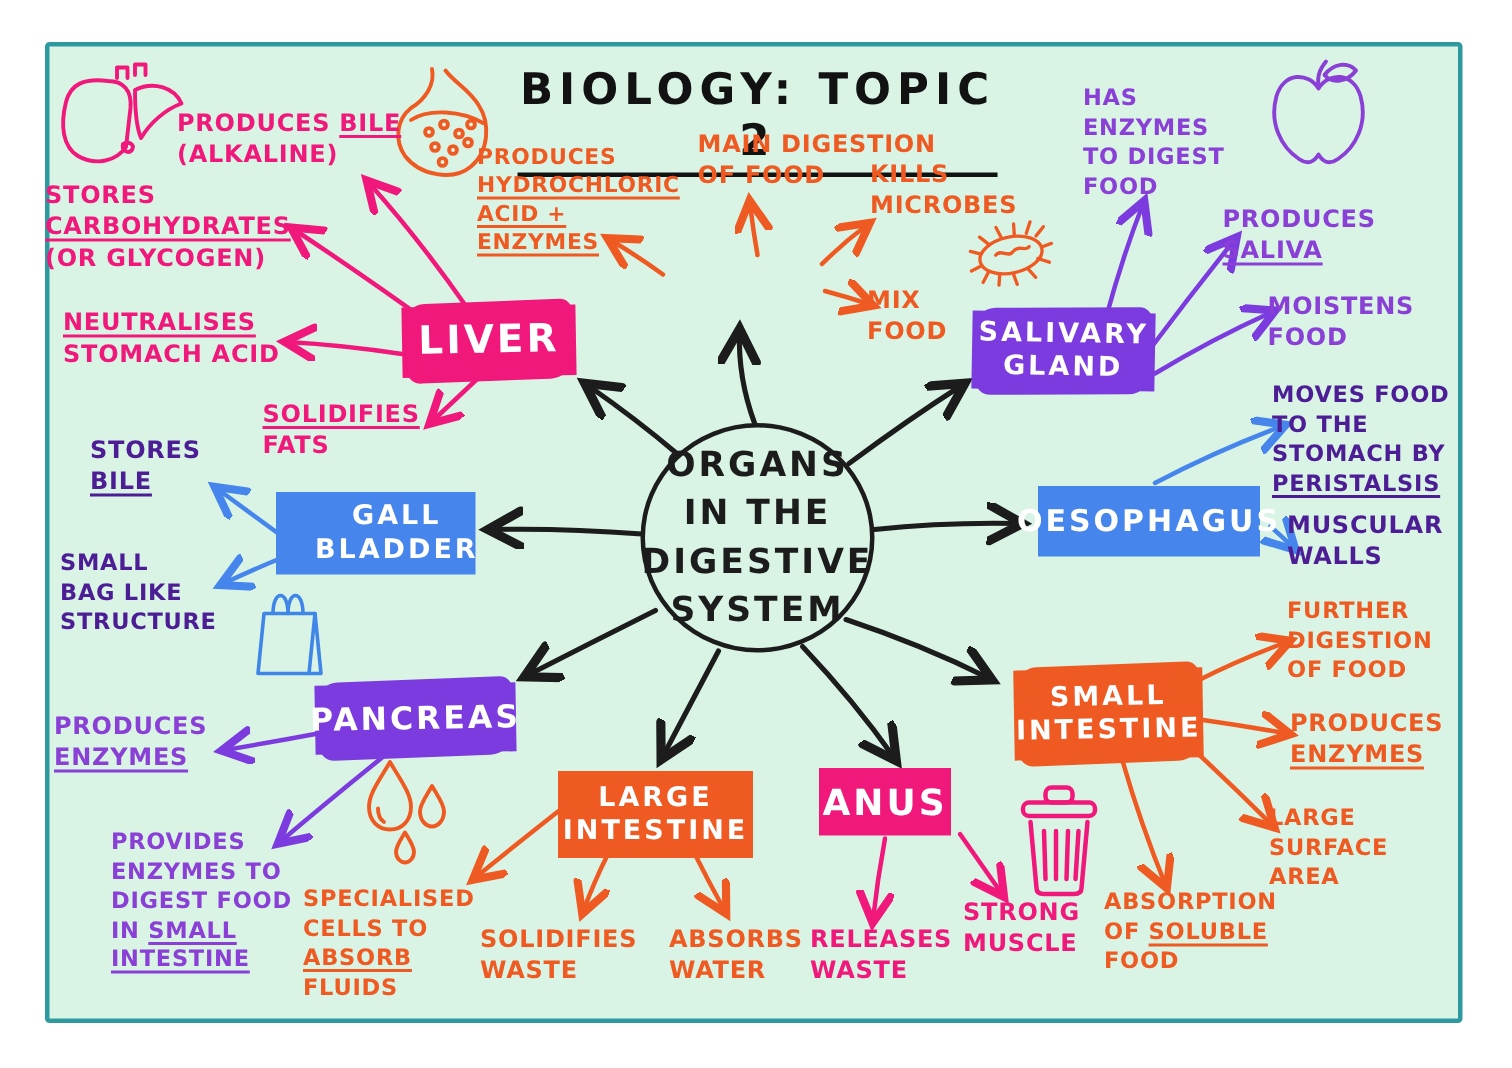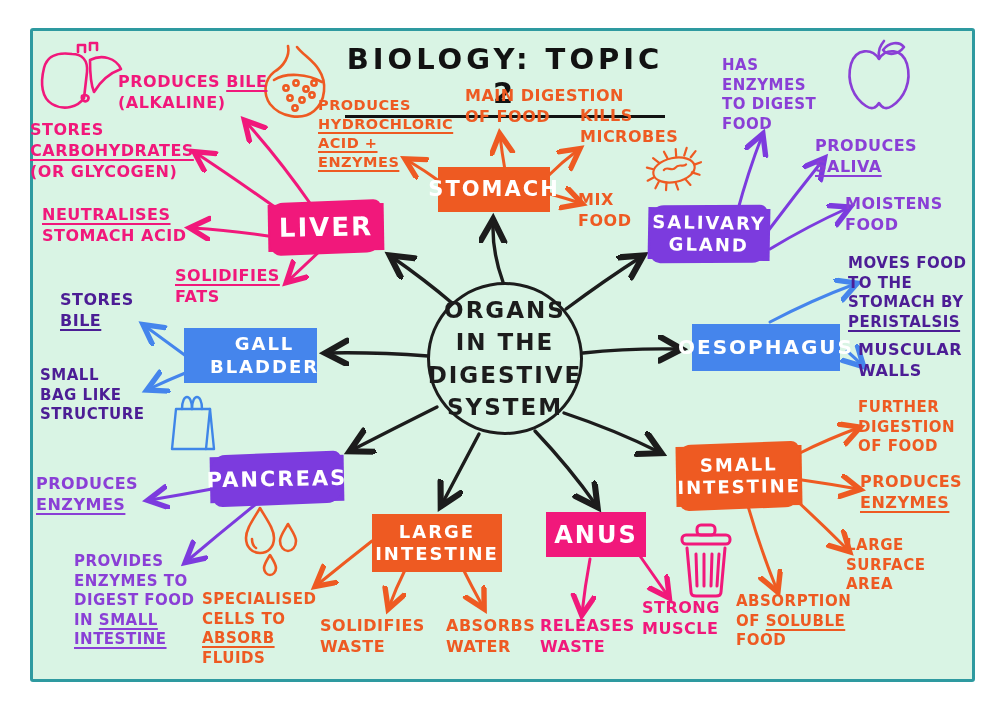--- a/index.html
+++ b/index.html
@@ -171,27 +171,26 @@
   </svg>
 
   <div class="title">BIOLOGY: TOPIC 2</div>
 
   <div class="center-circle">ORGANS
 IN THE
 DIGESTIVE
 SYSTEM</div>
 
   <div class="pill pink" style="left:268px;top:204px;width:116px;height:47px;font-size:26px;transform:rotate(-1deg);">LIVER</div>
-  <div class="pill orange" style="left:438px;top:167px;width:112px;height:45px;font-size:21px;">STOMACH</div>
   <div class="pill purple" style="left:648px;top:208px;width:122px;height:52px;font-size:18px;transform:rotate(1deg);">SALIVARY
 GLAND</div>
   <div class="pill blue" style="left:692px;top:324px;width:148px;height:47px;font-size:20px;">OESOPHAGUS</div>
   <div class="pill orange" style="left:676px;top:446px;width:126px;height:60px;font-size:18px;transform:rotate(-1deg);">SMALL
 INTESTINE</div>
-  <div class="pill pink" style="left:546px;top:512px;width:100px;height:45px;font-size:24px;">ANUS</div>
+  <div class="pill pink" style="left:546px;top:512px;width:88px;height:45px;font-size:24px;">ANUS</div>
   <div class="pill orange" style="left:372px;top:514px;width:130px;height:58px;font-size:18px;">LARGE
 INTESTINE</div>
   <div class="pill purple" style="left:210px;top:456px;width:134px;height:46px;font-size:21px;transform:rotate(-1deg);">PANCREAS</div>
   <div class="pill blue" style="left:184px;top:328px;width:133px;height:55px;font-size:18px;padding-left:28px;">GALL
 BLADDER</div>
 
   <div class="lbl pink-t" style="left:118px;top:72px;width:195px;"><span>PRODUCES </span><span class="u">BILE</span><span>
 (ALKALINE)</span></div>
   <div class="lbl pink-t" style="left:30px;top:120px;width:170px;"><span>STORES
 </span><span class="u">CARBOHYDRATES</span><span>

